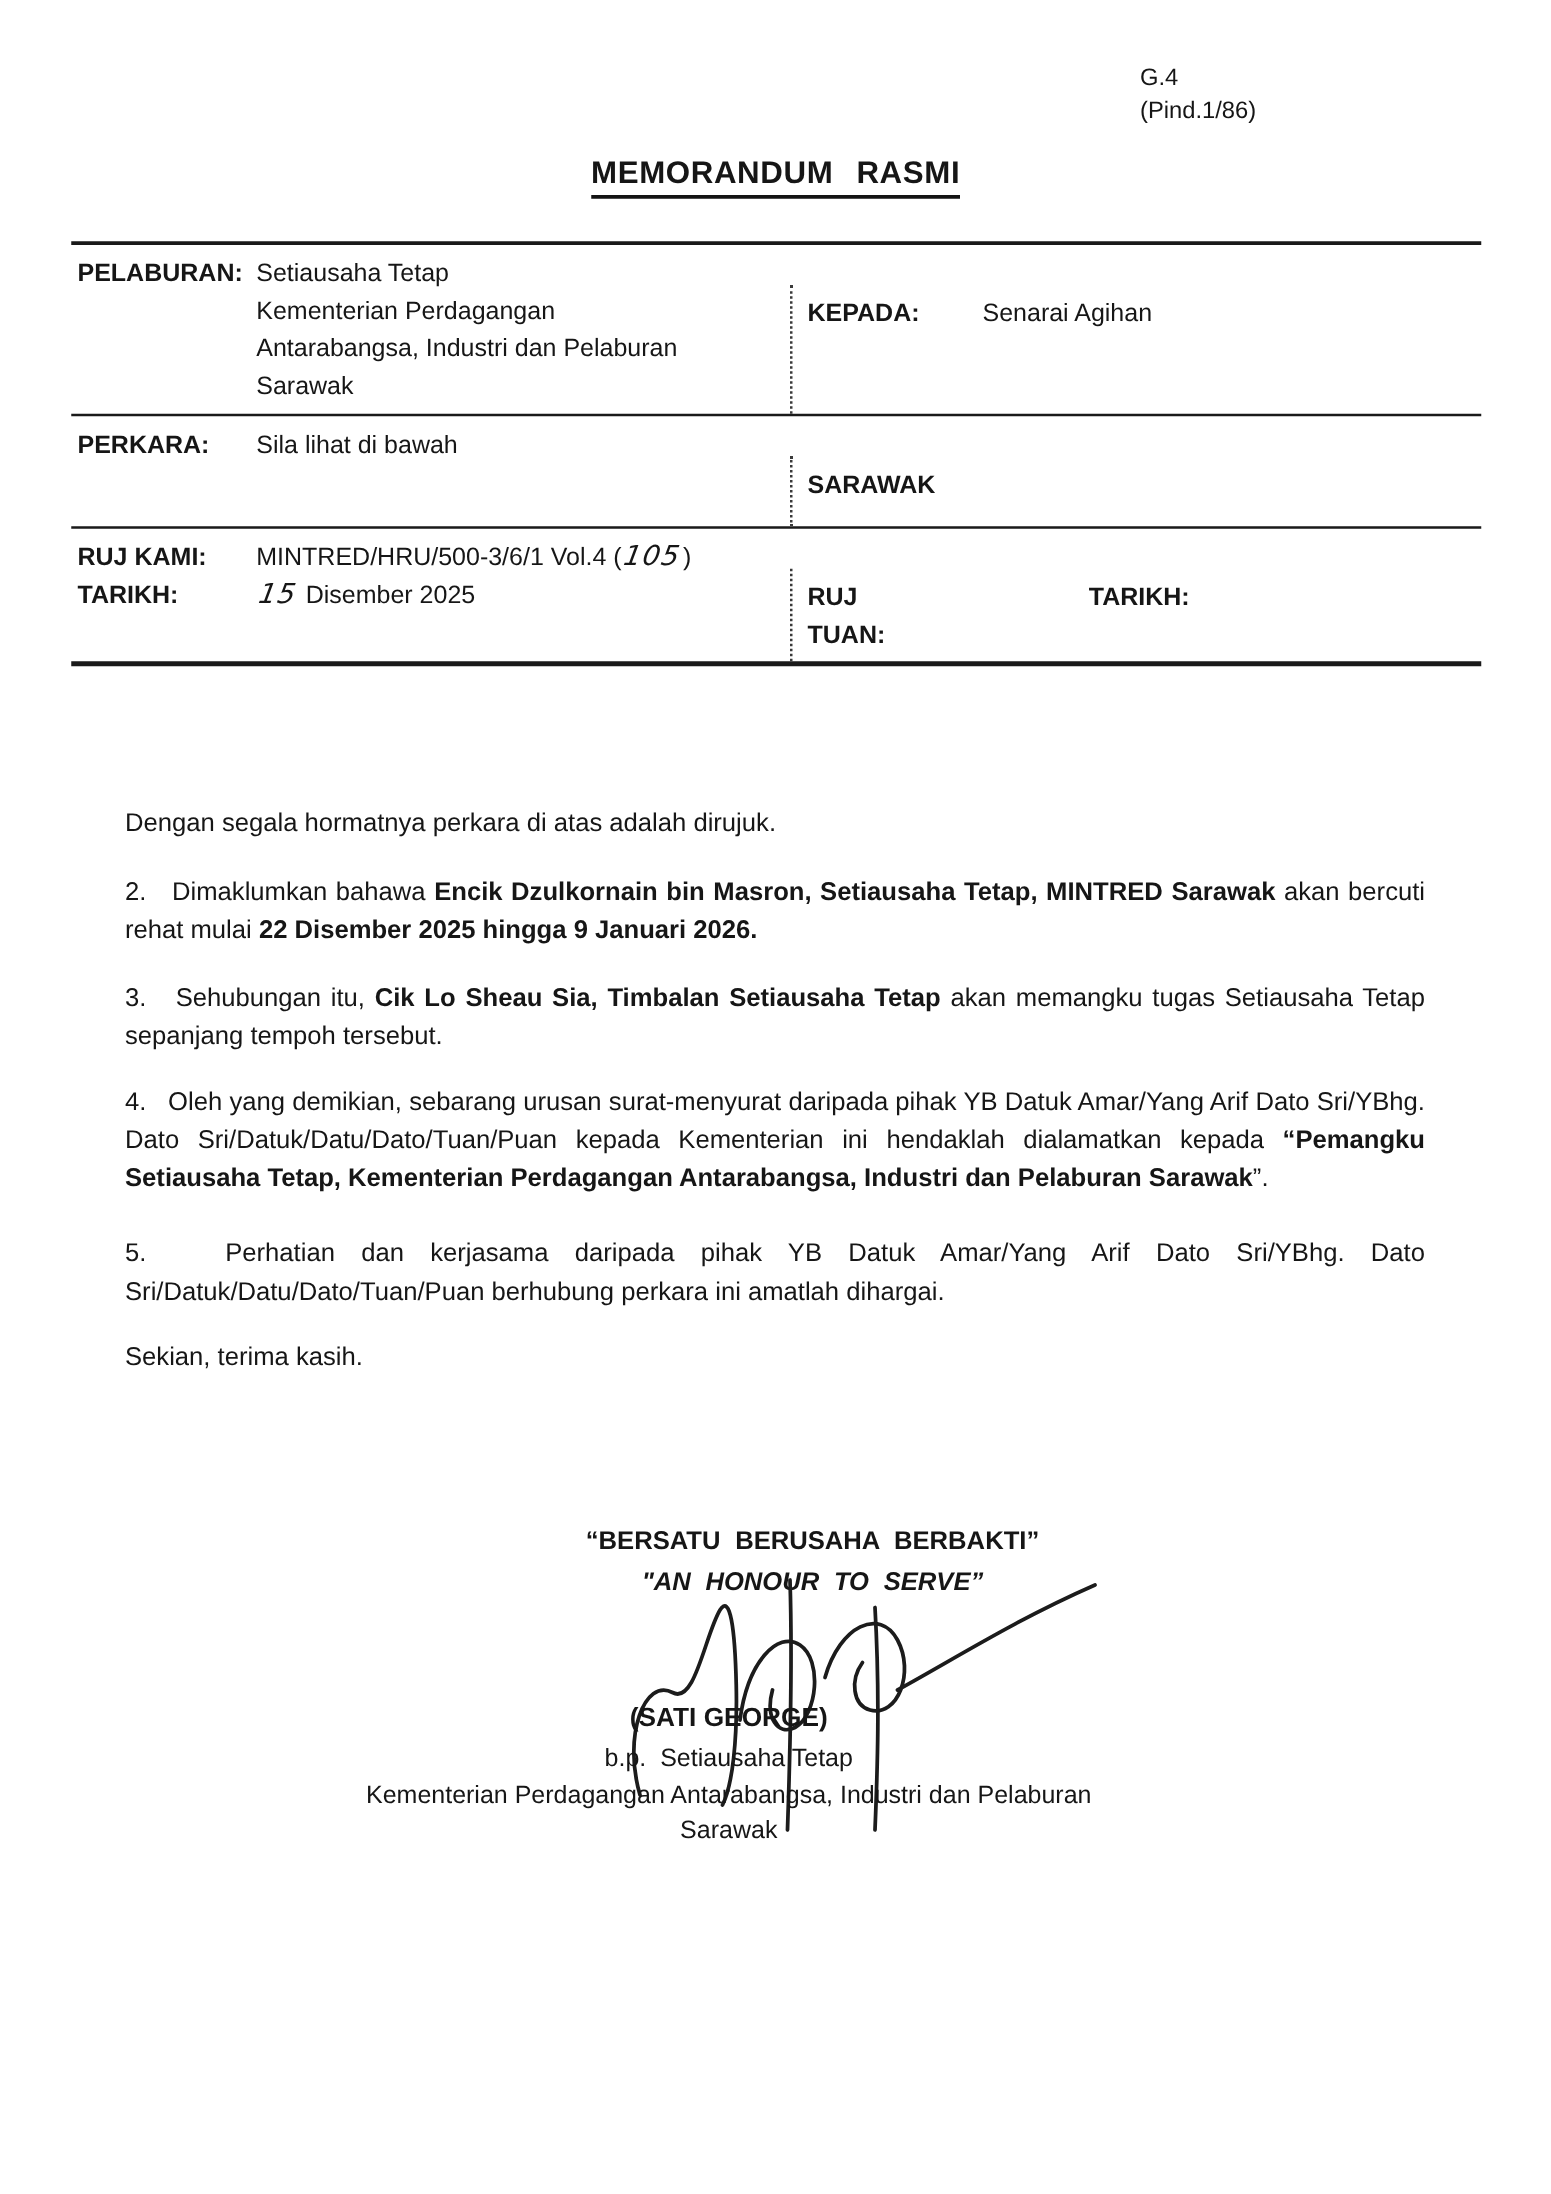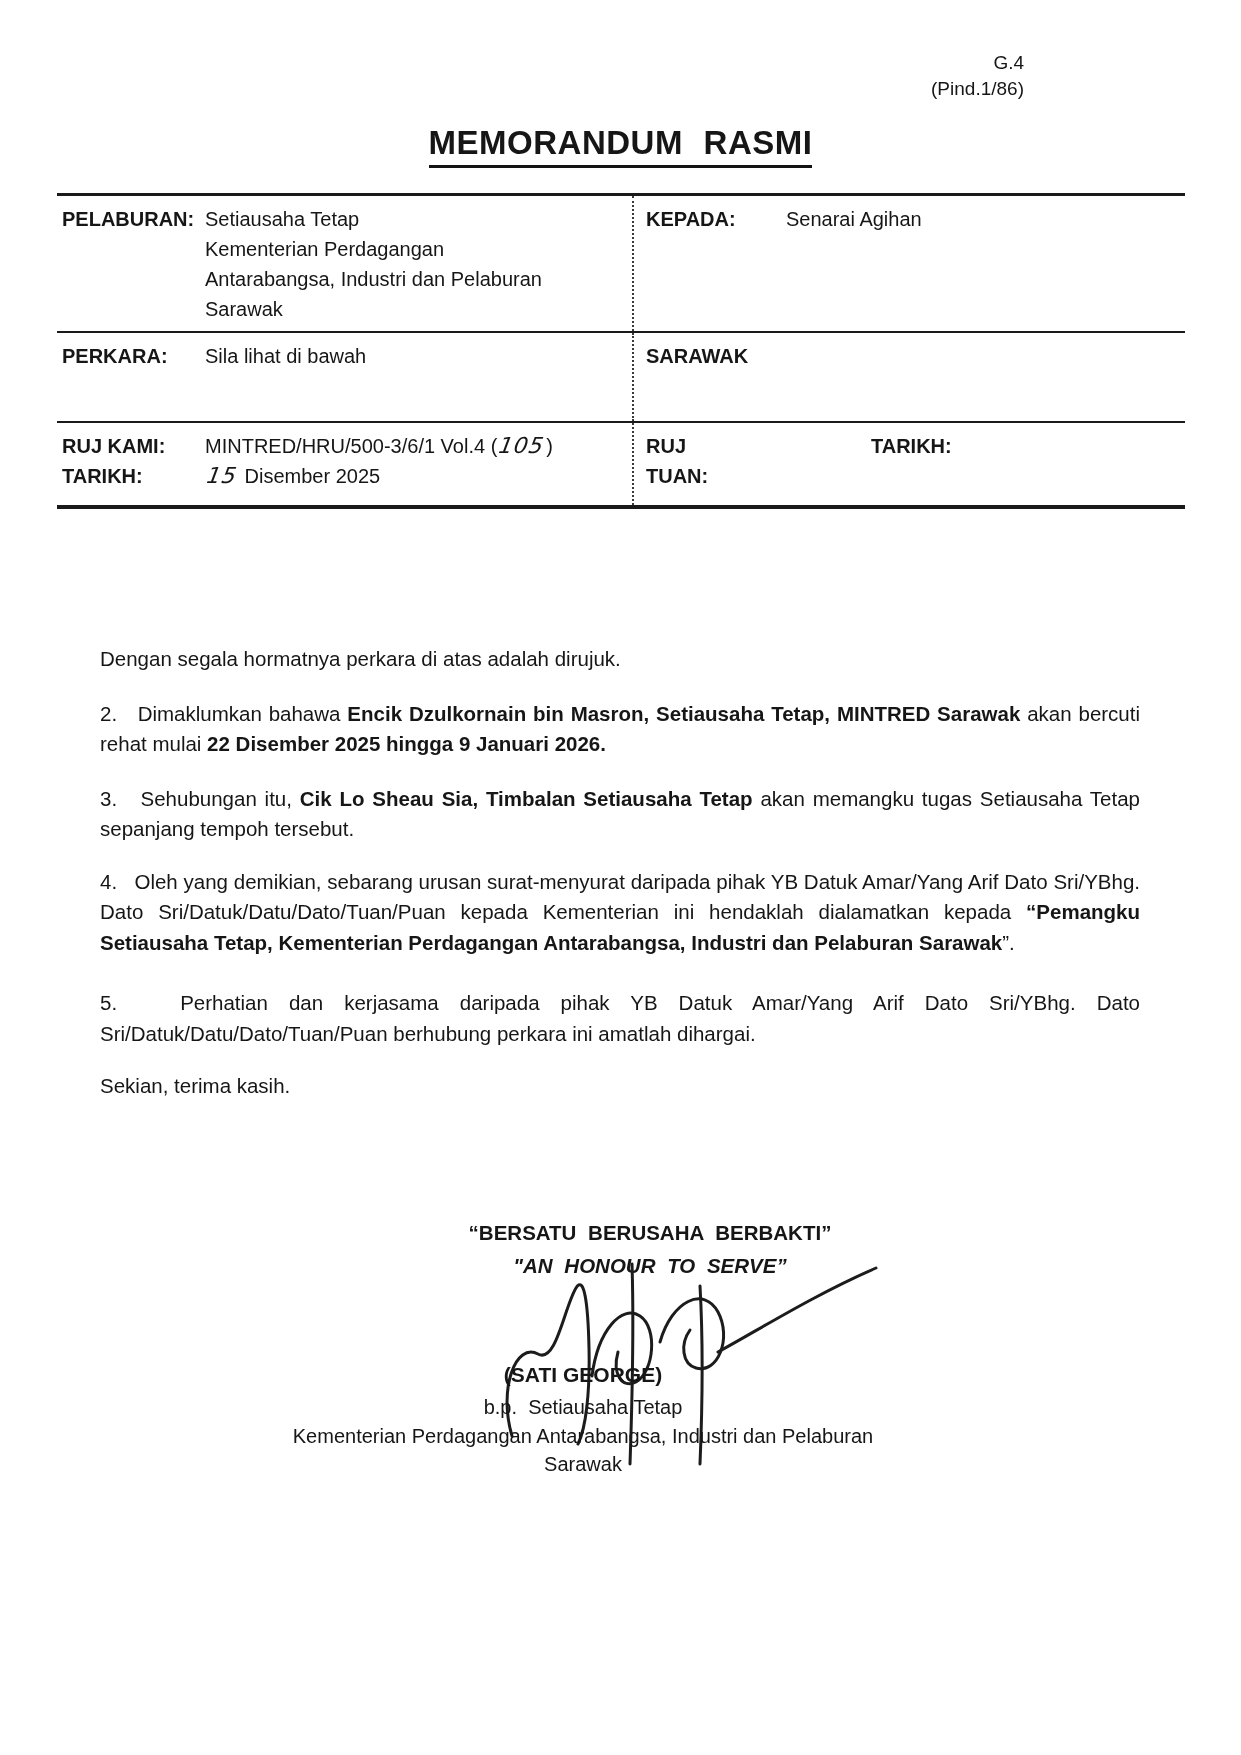--- a/index.html
+++ b/index.html
@@ -7,39 +7,39 @@
     position:relative;
     width:1241px;height:1755px;
     background:#ffffff;
     color:#161616;
     font-family:"Liberation Sans", sans-serif;
     overflow:hidden;
   }
   
   .form-code{
     position:absolute;top:50px;left:912px;width:112px;
-    text-align:right;font-size:19px;line-height:26px;
+    text-align:left;font-size:19px;line-height:26px;
   }
   
   .title-wrap{position:absolute;top:124px;left:0;width:1241px;text-align:center;}
   .title{
-    display:inline-block;font-weight:bold;font-size:33px;
+    display:inline-block;font-weight:bold;font-size:25px;
     letter-spacing:.5px;word-spacing:11px;
     border-bottom:3px solid #131313;padding-bottom:3px;text-align:center;
   }
   
   .memo-table{
     position:absolute;left:57px;top:193px;width:1128px;
     border-top:3px solid #1a1a1a;border-bottom:4px solid #1a1a1a;
     font-size:20px;line-height:30px;box-sizing:border-box;
   }
   .mt-row{display:flex;}
   .mt-row.divided{border-bottom:2px solid #1a1a1a;}
   .mt-left{width:575px;box-sizing:border-box;padding:8px 10px 6px 5px;}
-  .mt-right{flex:1;box-sizing:border-box;border-left:2px dotted #3a3a3a;padding:8px 8px 6px 12px;}
+  .mt-right{flex:1;box-sizing:border-box;border-left:2px dotted #3a3a3a;padding:8px 8px 6px 12px;margin-top:32px;}
   .row-1{min-height:135px;}
   .row-2{min-height:88px;}
   .row-3{min-height:82px;}
   .pair{display:flex;align-items:flex-start;}
   .lbl{font-weight:bold;flex-shrink:0;}
   .lbl-w{width:143px;}
   .lbl-w2{width:140px;}
   .stack .lbl{display:block;}
   .ruj-grid{display:grid;grid-template-columns:143px 1fr;}
   .ruj-right{display:flex;}

